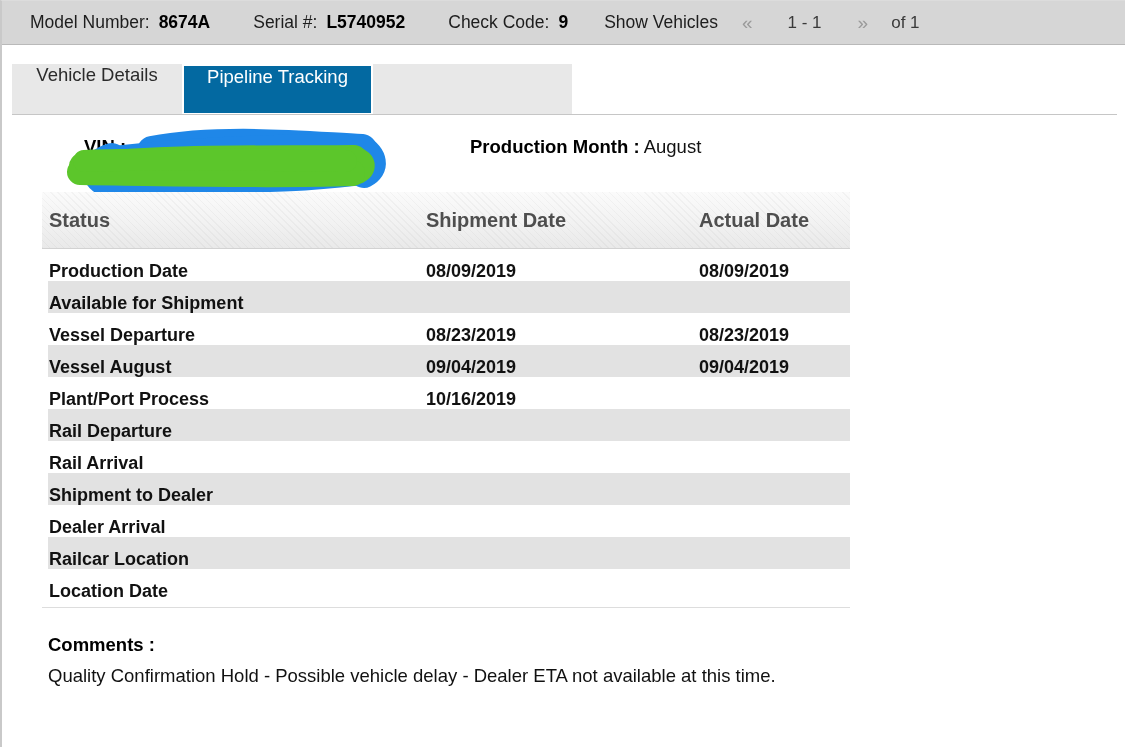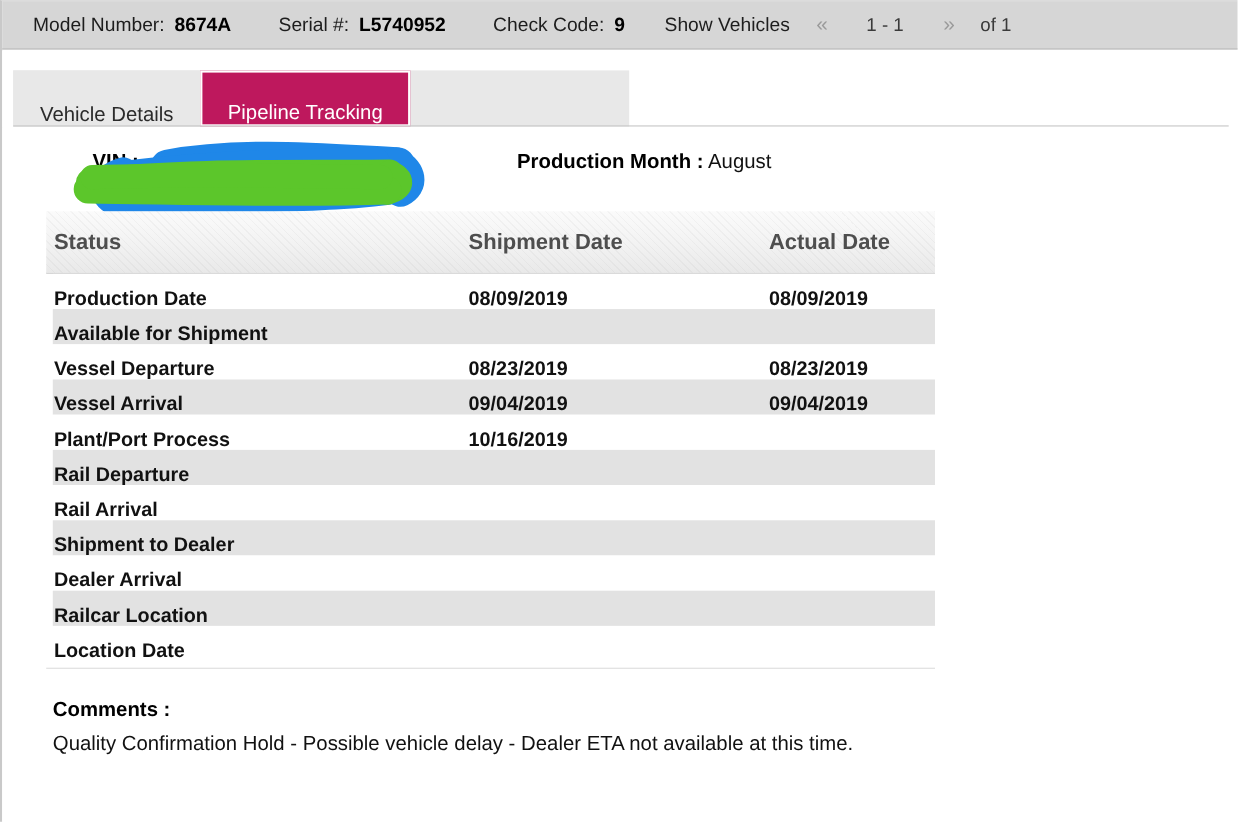--- a/index.html
+++ b/index.html
@@ -96,32 +96,32 @@
     width: 1105px;
     height: 1px;
     background: #c6c6c6;
   }
   .tab {
     position: absolute;
     top: 18px;
     height: 51px;
     box-sizing: border-box;
     display: flex;
-    align-items: flex-end;
+    align-items: flex-start;
     justify-content: center;
     font-size: 18.5px;
     cursor: pointer;
     user-select: none;
   }
   .tab.inactive {
     background: #e8e8e8;
     color: #2b2b2b;
   }
   .tab.active {
-    background: #be185d;
+    background: #0369a1;
     color: #ffffff;
     border: 2px solid #ffffff;
   }
   #tab-vehicle-details { left: 10px;  width: 170px; }
   #tab-pipeline-tracking { left: 180px; width: 191px; }
   #tab-vehicle-incentives { left: 371px; width: 199px; }
 
   
   #content {
     position: absolute;
@@ -366,21 +366,21 @@
             <div class="cell col-act"></div>
           </div>
           <div class="table-row even">
             <div class="band"></div>
             <div class="cell col-status">Vessel Departure</div>
             <div class="cell col-est">08/23/2019</div>
             <div class="cell col-act">08/23/2019</div>
           </div>
           <div class="table-row odd">
             <div class="band"></div>
-            <div class="cell col-status">Vessel Arrival</div>
+            <div class="cell col-status">Vessel August</div>
             <div class="cell col-est">09/04/2019</div>
             <div class="cell col-act">09/04/2019</div>
           </div>
           <div class="table-row even">
             <div class="band"></div>
             <div class="cell col-status">Plant/Port Process</div>
             <div class="cell col-est">10/16/2019</div>
             <div class="cell col-act"></div>
           </div>
           <div class="table-row odd">

